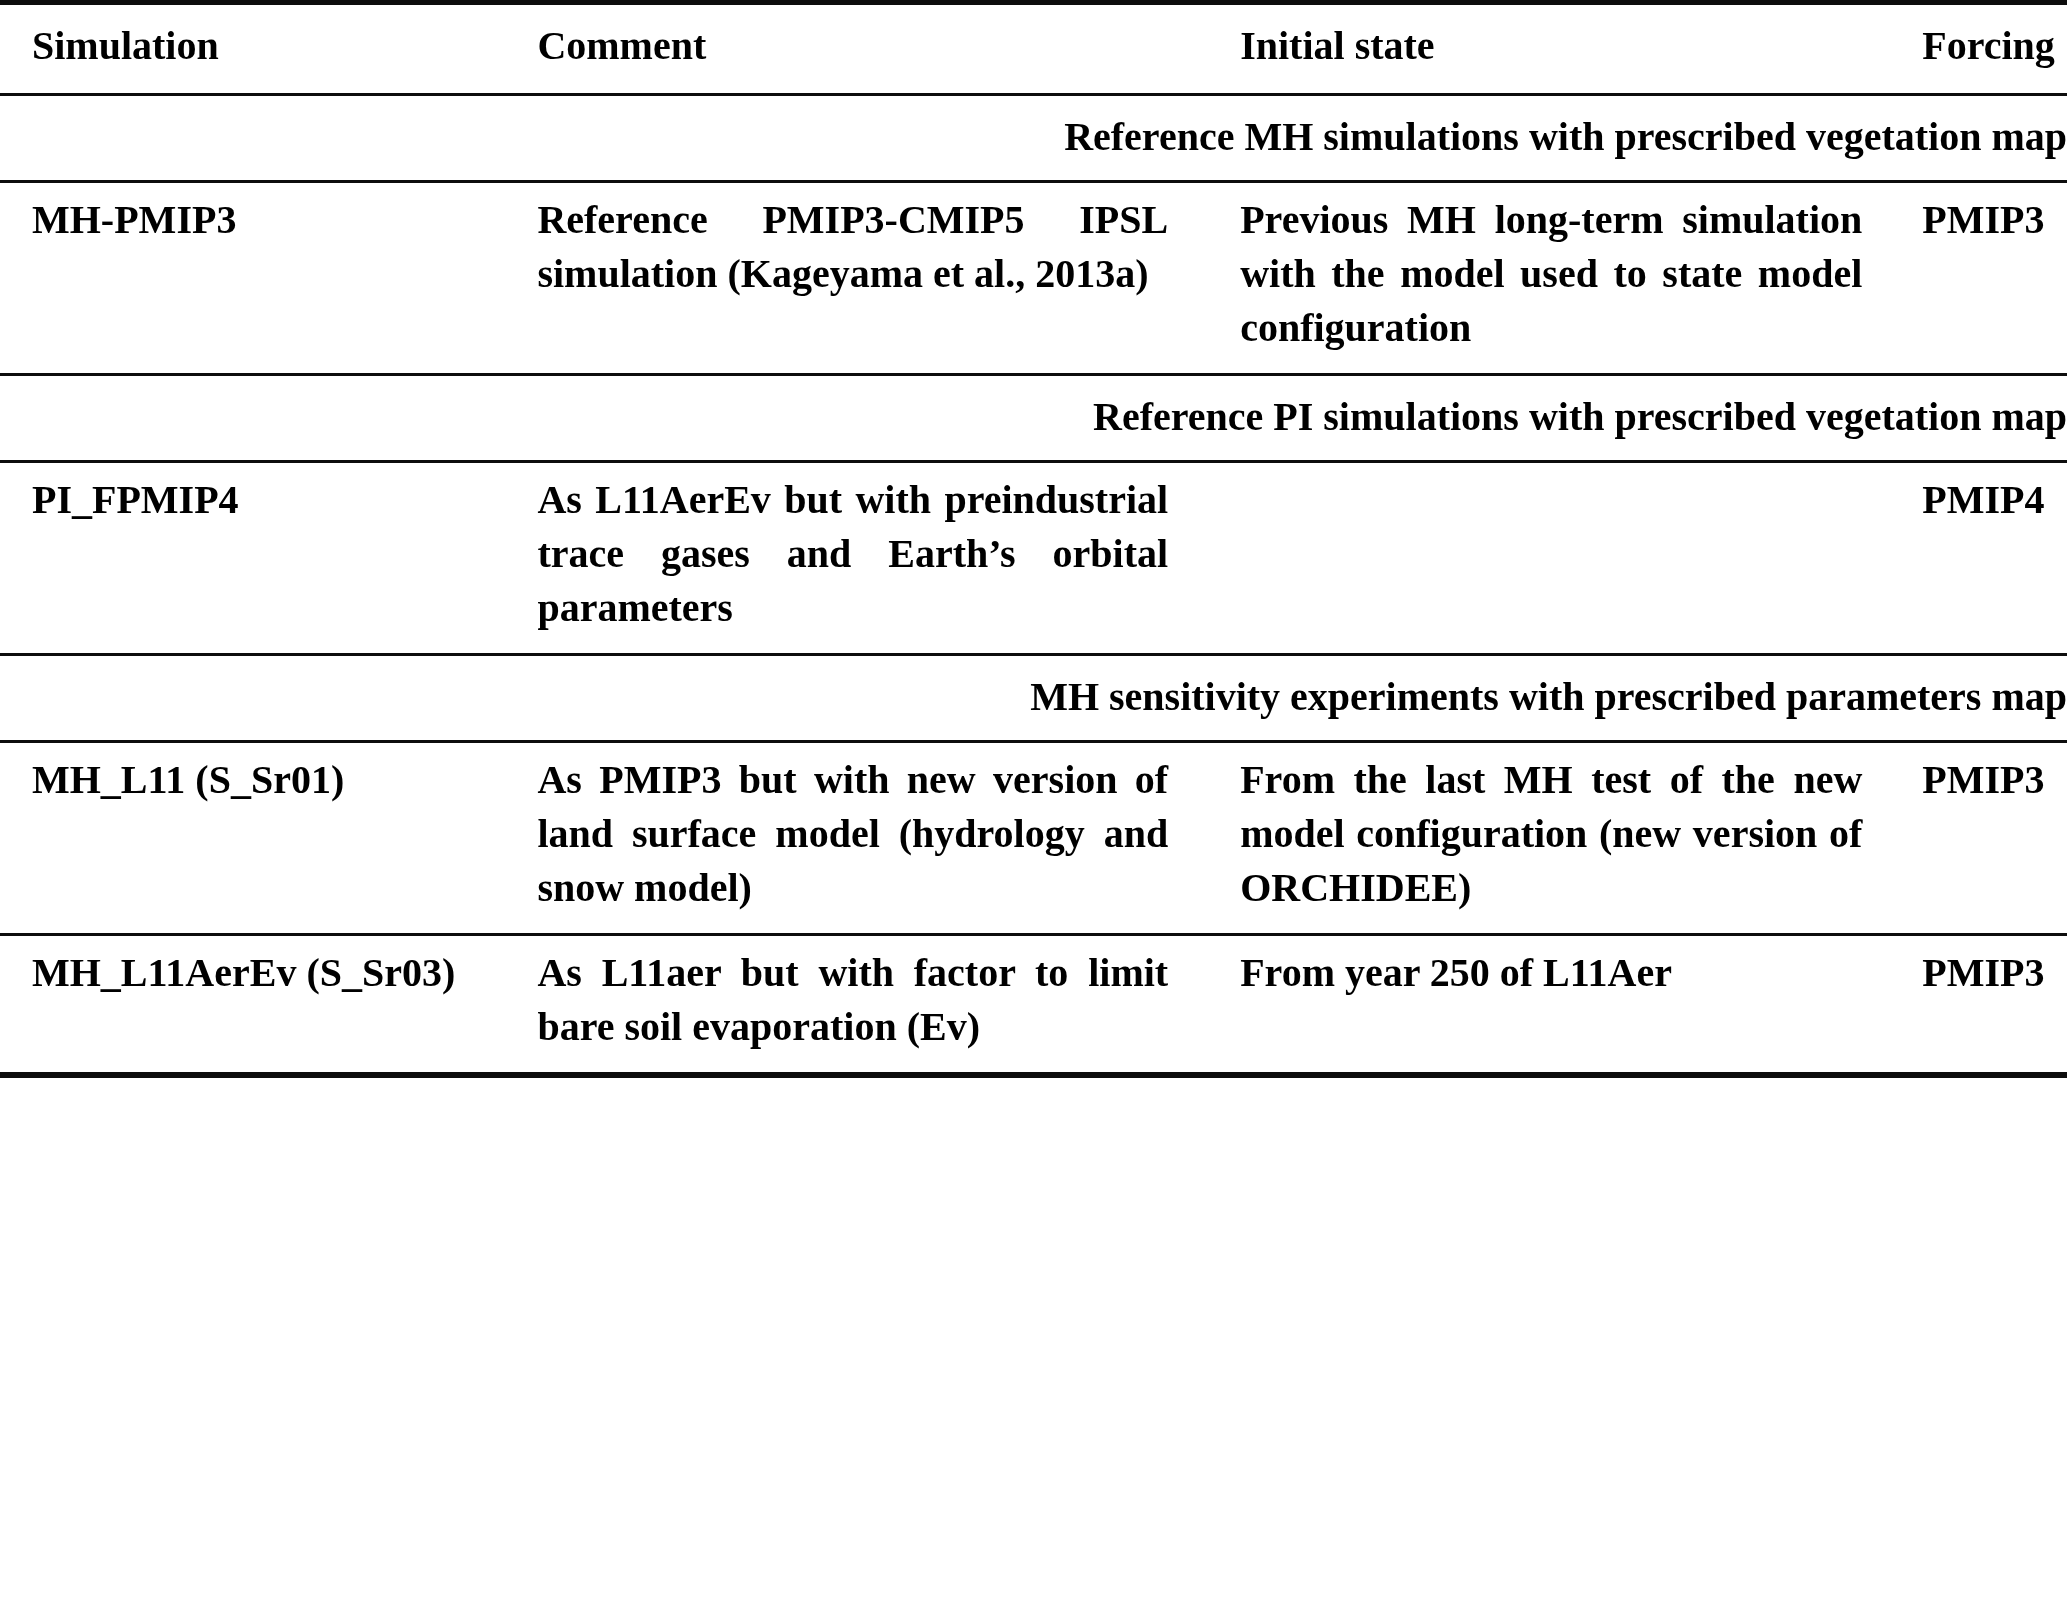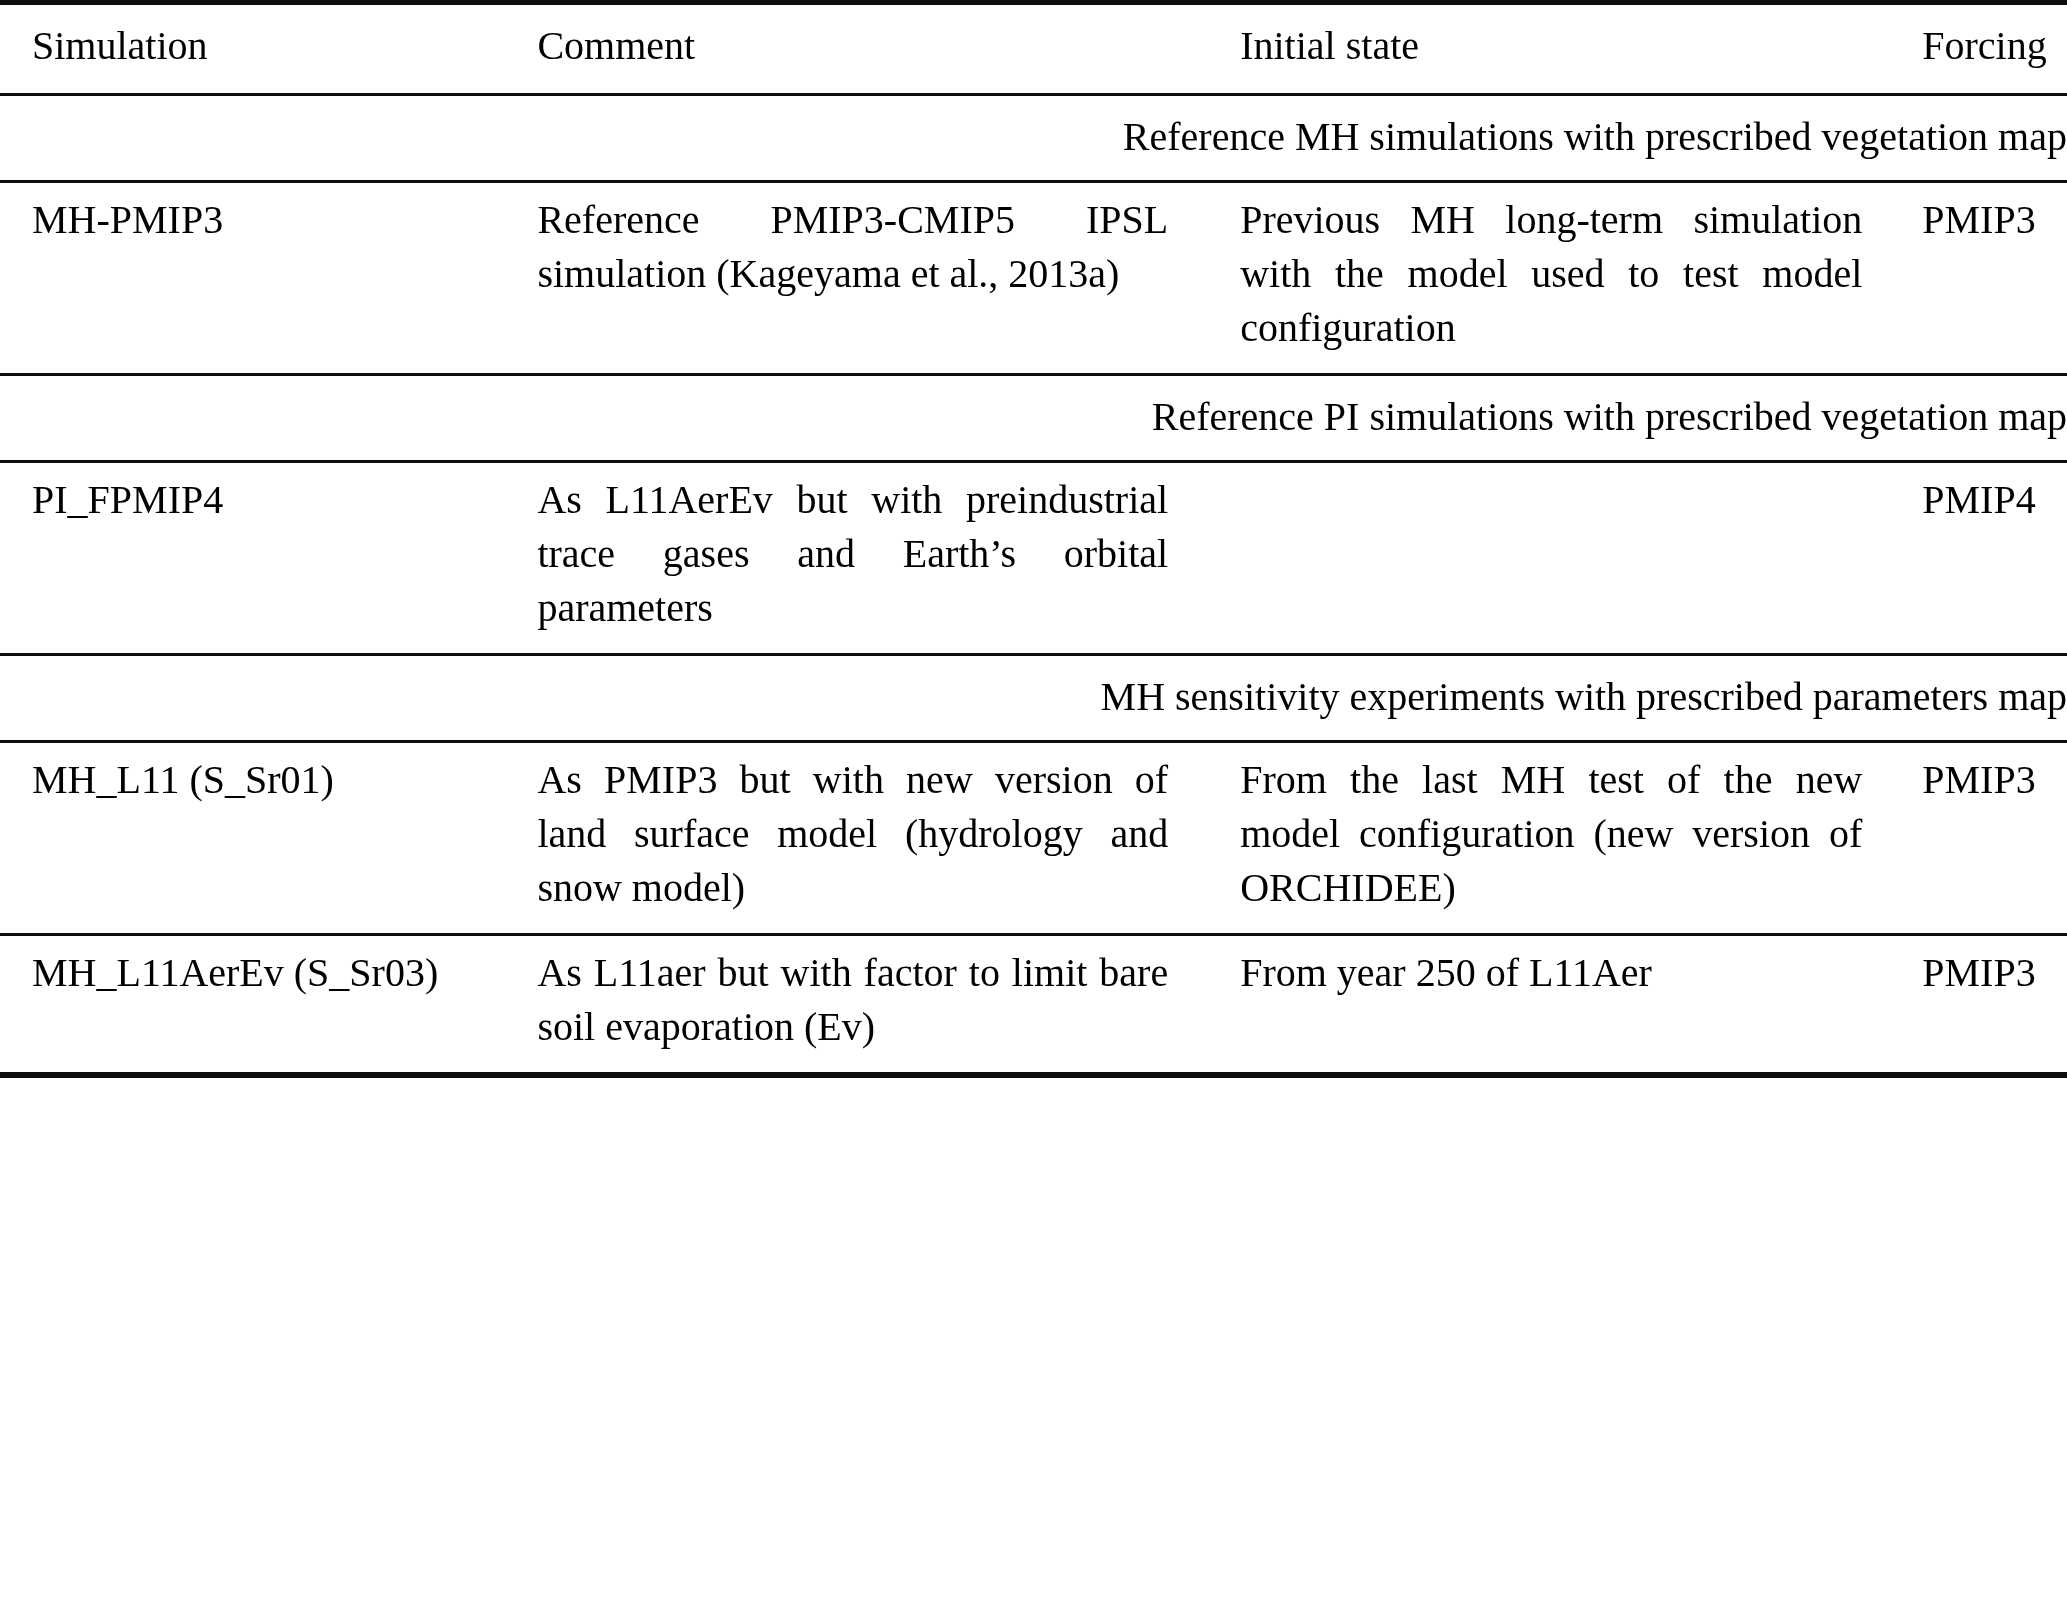--- a/index.html
+++ b/index.html
@@ -25,21 +25,21 @@
   }
   col.c1 { width: 26%; }
   col.c2 { width: 34%; }
   col.c3 { width: 33%; }
   col.c4 { width: 7%;  }
 
   tr { border-bottom: 3px solid #0d0d0d; }
 
   th, td {
     vertical-align: top;
-    font-weight: normal;
+    font-weight: bold;
     text-align: left;
     padding: 10px 0 18px 0;
     margin-left: 43px;
   }
   thead th { padding: 14px 0 20px 0; }
 
   .pad-left   { padding-left: 32px; }
   .cell-comment  { text-align: justify; padding-right: 72px; }
   .cell-initial  { text-align: justify; padding-right: 60px; }
   .cell-forcing  { padding-right: 14px; }
@@ -68,21 +68,21 @@
     </tr>
   </thead>
   <tbody>
 
     <tr class="section-row">
       <td colspan="4">Reference MH simulations with prescribed vegetation map</td>
     </tr>
     <tr>
       <td class="pad-left">MH-PMIP3</td>
       <td class="cell-comment">Reference PMIP3-CMIP5 IPSL simulation (Kageyama et al., 2013a)</td>
-      <td class="cell-initial">Previous MH long-term simulation with the model used to test model configuration</td>
+      <td class="cell-initial">Previous MH long-term simulation with the model used to state model configuration</td>
       <td class="cell-forcing">PMIP3</td>
     </tr>
 
     <tr class="section-row">
       <td colspan="4">Reference PI simulations with prescribed vegetation map</td>
     </tr>
     <tr>
       <td class="pad-left">PI_FPMIP4</td>
       <td class="cell-comment">As L11AerEv but with preindustrial trace gases and Earth’s orbital parameters</td>
       <td class="cell-initial"></td>

